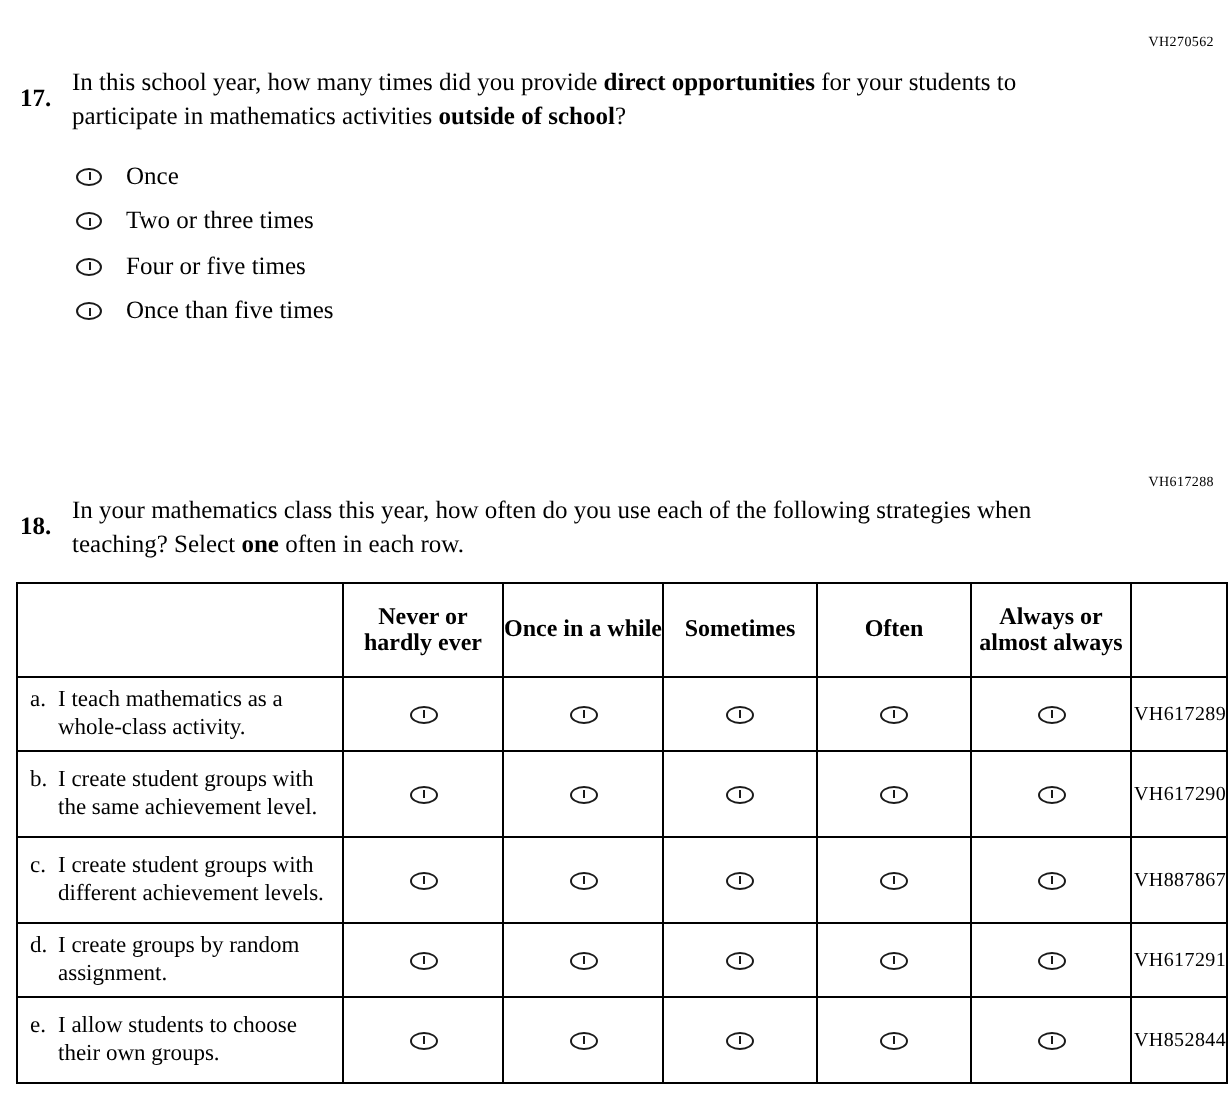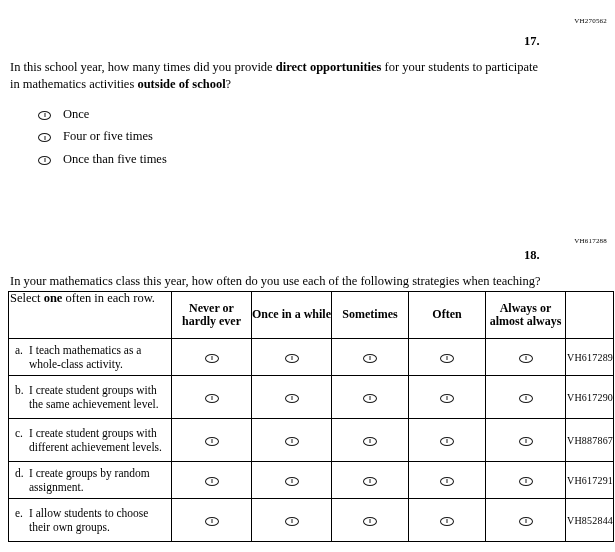--- a/index.html
+++ b/index.html
@@ -23,22 +23,21 @@
 
   
   .q17 {
     position: absolute;
     left: 10px;
     top: 33px;
     width: 540px;
   }
   .q-row {
     display: flex;
-    align-items: flex-end;
-    flex-direction: column;
+    align-items: center;
   }
   .q-num {
     font-weight: bold;
     font-size: 12.5px;
     width: 26px;
     flex: 0 0 26px;
     line-height: 1.35;
   }
   .q-text {
     font-size: 12.5px;
@@ -182,20 +181,24 @@
   <div class="q17">
     <div class="q-row">
       <div class="q-num">17.</div>
       <div class="q-text"><span>In this school year, how many times did you provide </span><b>direct opportunities</b><span> for your students to participate in mathematics activities </span><b>outside of school</b><span>?</span></div>
     </div>
 
     <div class="options">
       <div class="option">
         <span class="opt-bubble"><span class="bubble"></span></span>
         <span class="opt-label">Once</span>
+      </div>
+      <div class="option">
+        <span class="opt-bubble"><span class="bubble"></span></span>
+        <span class="opt-label">Two or three times</span>
       </div>
       <div class="option">
         <span class="opt-bubble"><span class="bubble"></span></span>
         <span class="opt-label">Four or five times</span>
       </div>
       <div class="option">
         <span class="opt-bubble"><span class="bubble"></span></span>
         <span class="opt-label">Once than five times</span>
       </div>
     </div>

